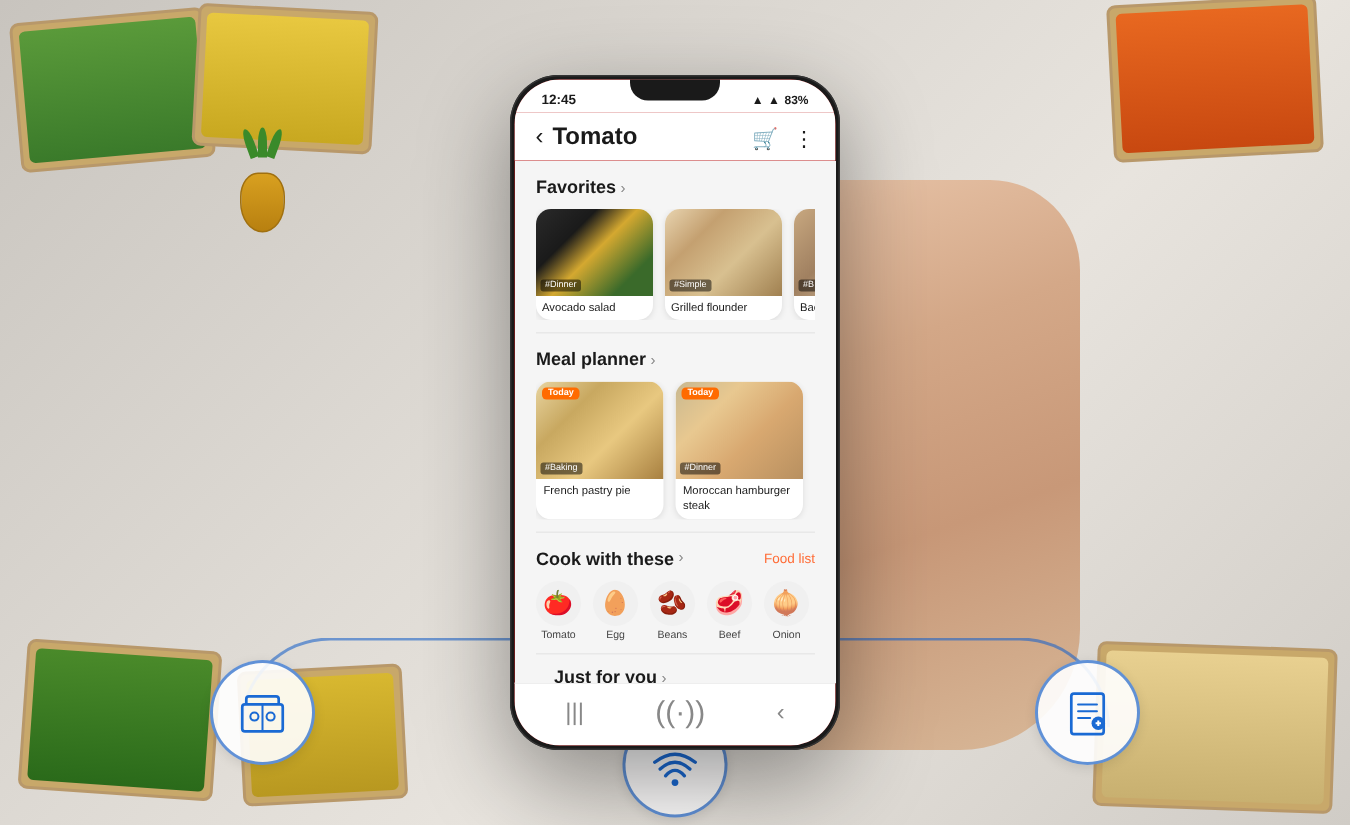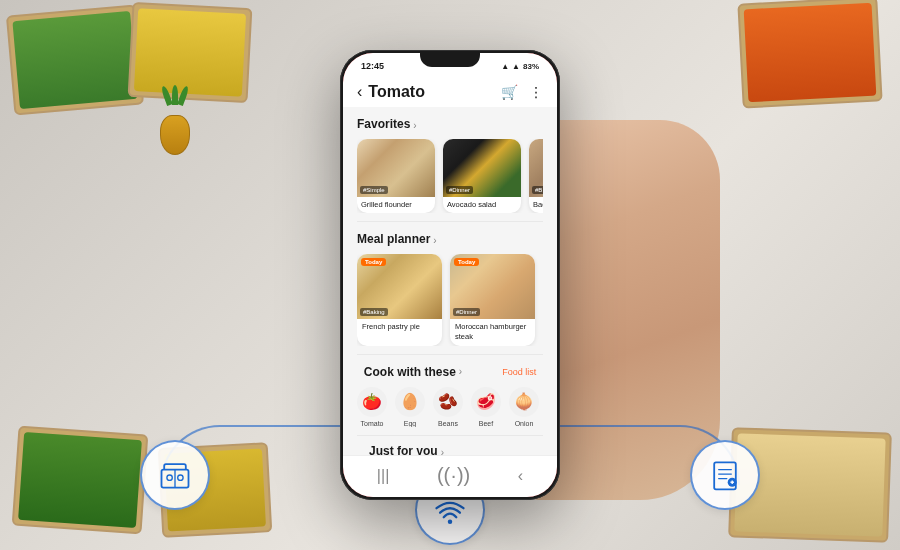--- a/index.html
+++ b/index.html
@@ -322,21 +322,21 @@
       color: #1a1a1a;
       line-height: 1.3;
     }
 
     
     .cook-section {
       padding: 6px 14px 4px;
     }
     .cook-header {
       display: flex;
-      justify-content: center;
+      justify-content: space-between;
       align-items: center;
       margin-bottom: 8px;
     }
     .cook-title-area {
       display: flex;
       align-items: center;
       gap: 3px;
     }
     .food-list-link {
       font-size: 9px;
@@ -532,32 +532,32 @@
 
         <div class="section">
           <div class="section-header">
             <span class="section-title">Favorites</span>
             <span class="section-arrow">›</span>
           </div>
           <div class="cards-row">
 
             <div class="recipe-card">
               <div class="card-img">
+                <div class="card-img-bg food-avocado" style="width:100%;height:100%;"></div>
+                <span class="card-tag">#Dinner</span>
+              </div>
+              <div class="card-label">Avocado salad</div>
+            </div>
+
+            <div class="recipe-card">
+              <div class="card-img">
                 <div class="card-img-bg food-grilled" style="width:100%;height:100%;"></div>
                 <span class="card-tag">#Simple</span>
               </div>
               <div class="card-label">Grilled flounder</div>
-            </div>
-
-            <div class="recipe-card">
-              <div class="card-img">
-                <div class="card-img-bg food-avocado" style="width:100%;height:100%;"></div>
-                <span class="card-tag">#Dinner</span>
-              </div>
-              <div class="card-label">Avocado salad</div>
             </div>
 
             <div class="recipe-card" style="width:40px;overflow:hidden;">
               <div class="card-img">
                 <div class="card-img-bg food-bacon" style="width:78px;height:100%;"></div>
                 <span class="card-tag">#B</span>
               </div>
               <div class="card-label">Bac...</div>
             </div>
           </div>

